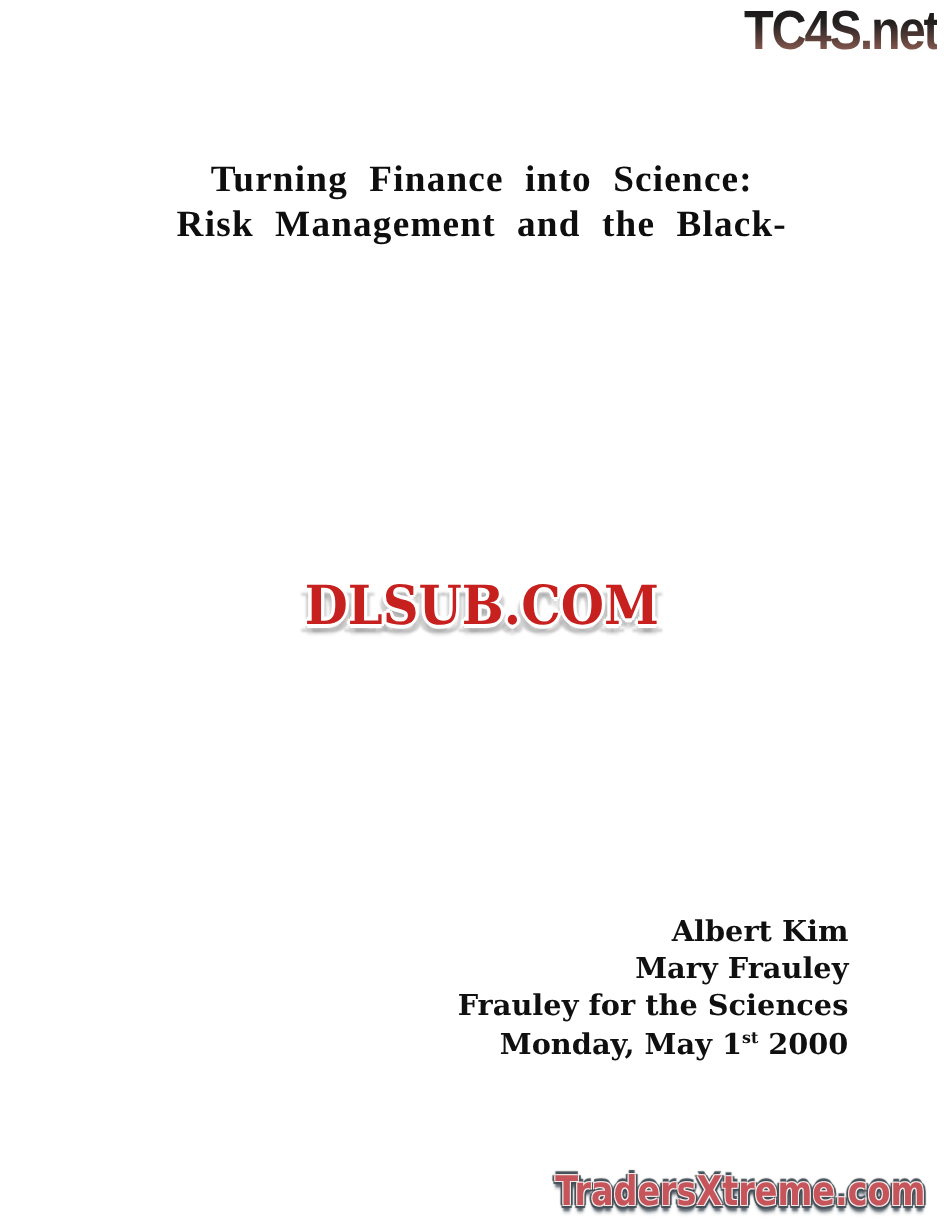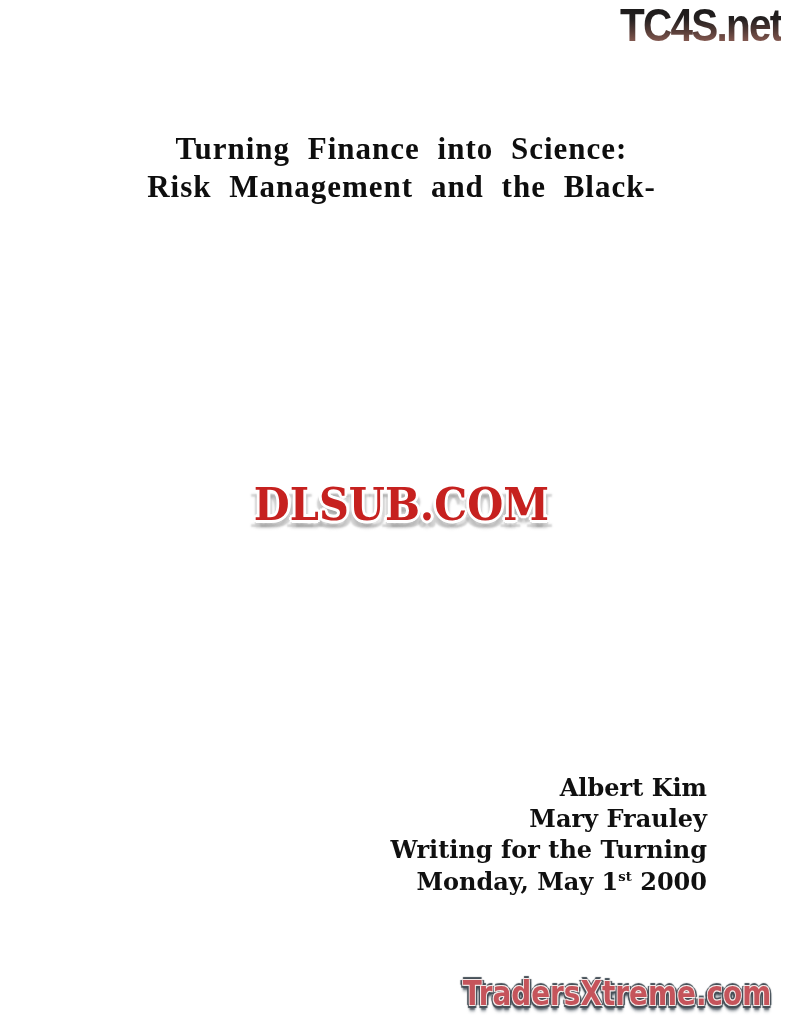--- a/index.html
+++ b/index.html
@@ -84,21 +84,20 @@
     position: absolute;
     top: 760px;
     right: 78px;
     text-align: right;
     font-family: "DejaVu Serif", serif;
     font-weight: 700;
     font-size: 24px;
     line-height: 31.2px;
     color: #101010;
     white-space: nowrap;
-    margin-top: 12px;
   }
   .authors sup {
     font-size: 0.55em;
     vertical-align: super;
     line-height: 0;
   }
 
   
   .traders {
     position: absolute;
@@ -132,19 +131,19 @@
   <div class="title">
     <div class="title-line">Turning Finance into Science:</div>
     <div class="title-line">Risk Management and the Black-</div>
   </div>
 
   <div class="dlsub">DLSUB.COM</div>
 
   <div class="authors">
     <div>Albert Kim</div>
     <div>Mary Frauley</div>
-    <div>Writing for the Turning</div>
+    <div>Frauley for the Sciences</div>
     <div><span>Monday, May 1</span><sup>st</sup><span> 2000</span></div>
   </div>
 
   <div class="traders">TradersXtreme.com</div>
 
 </div>
 
 </body></html>

